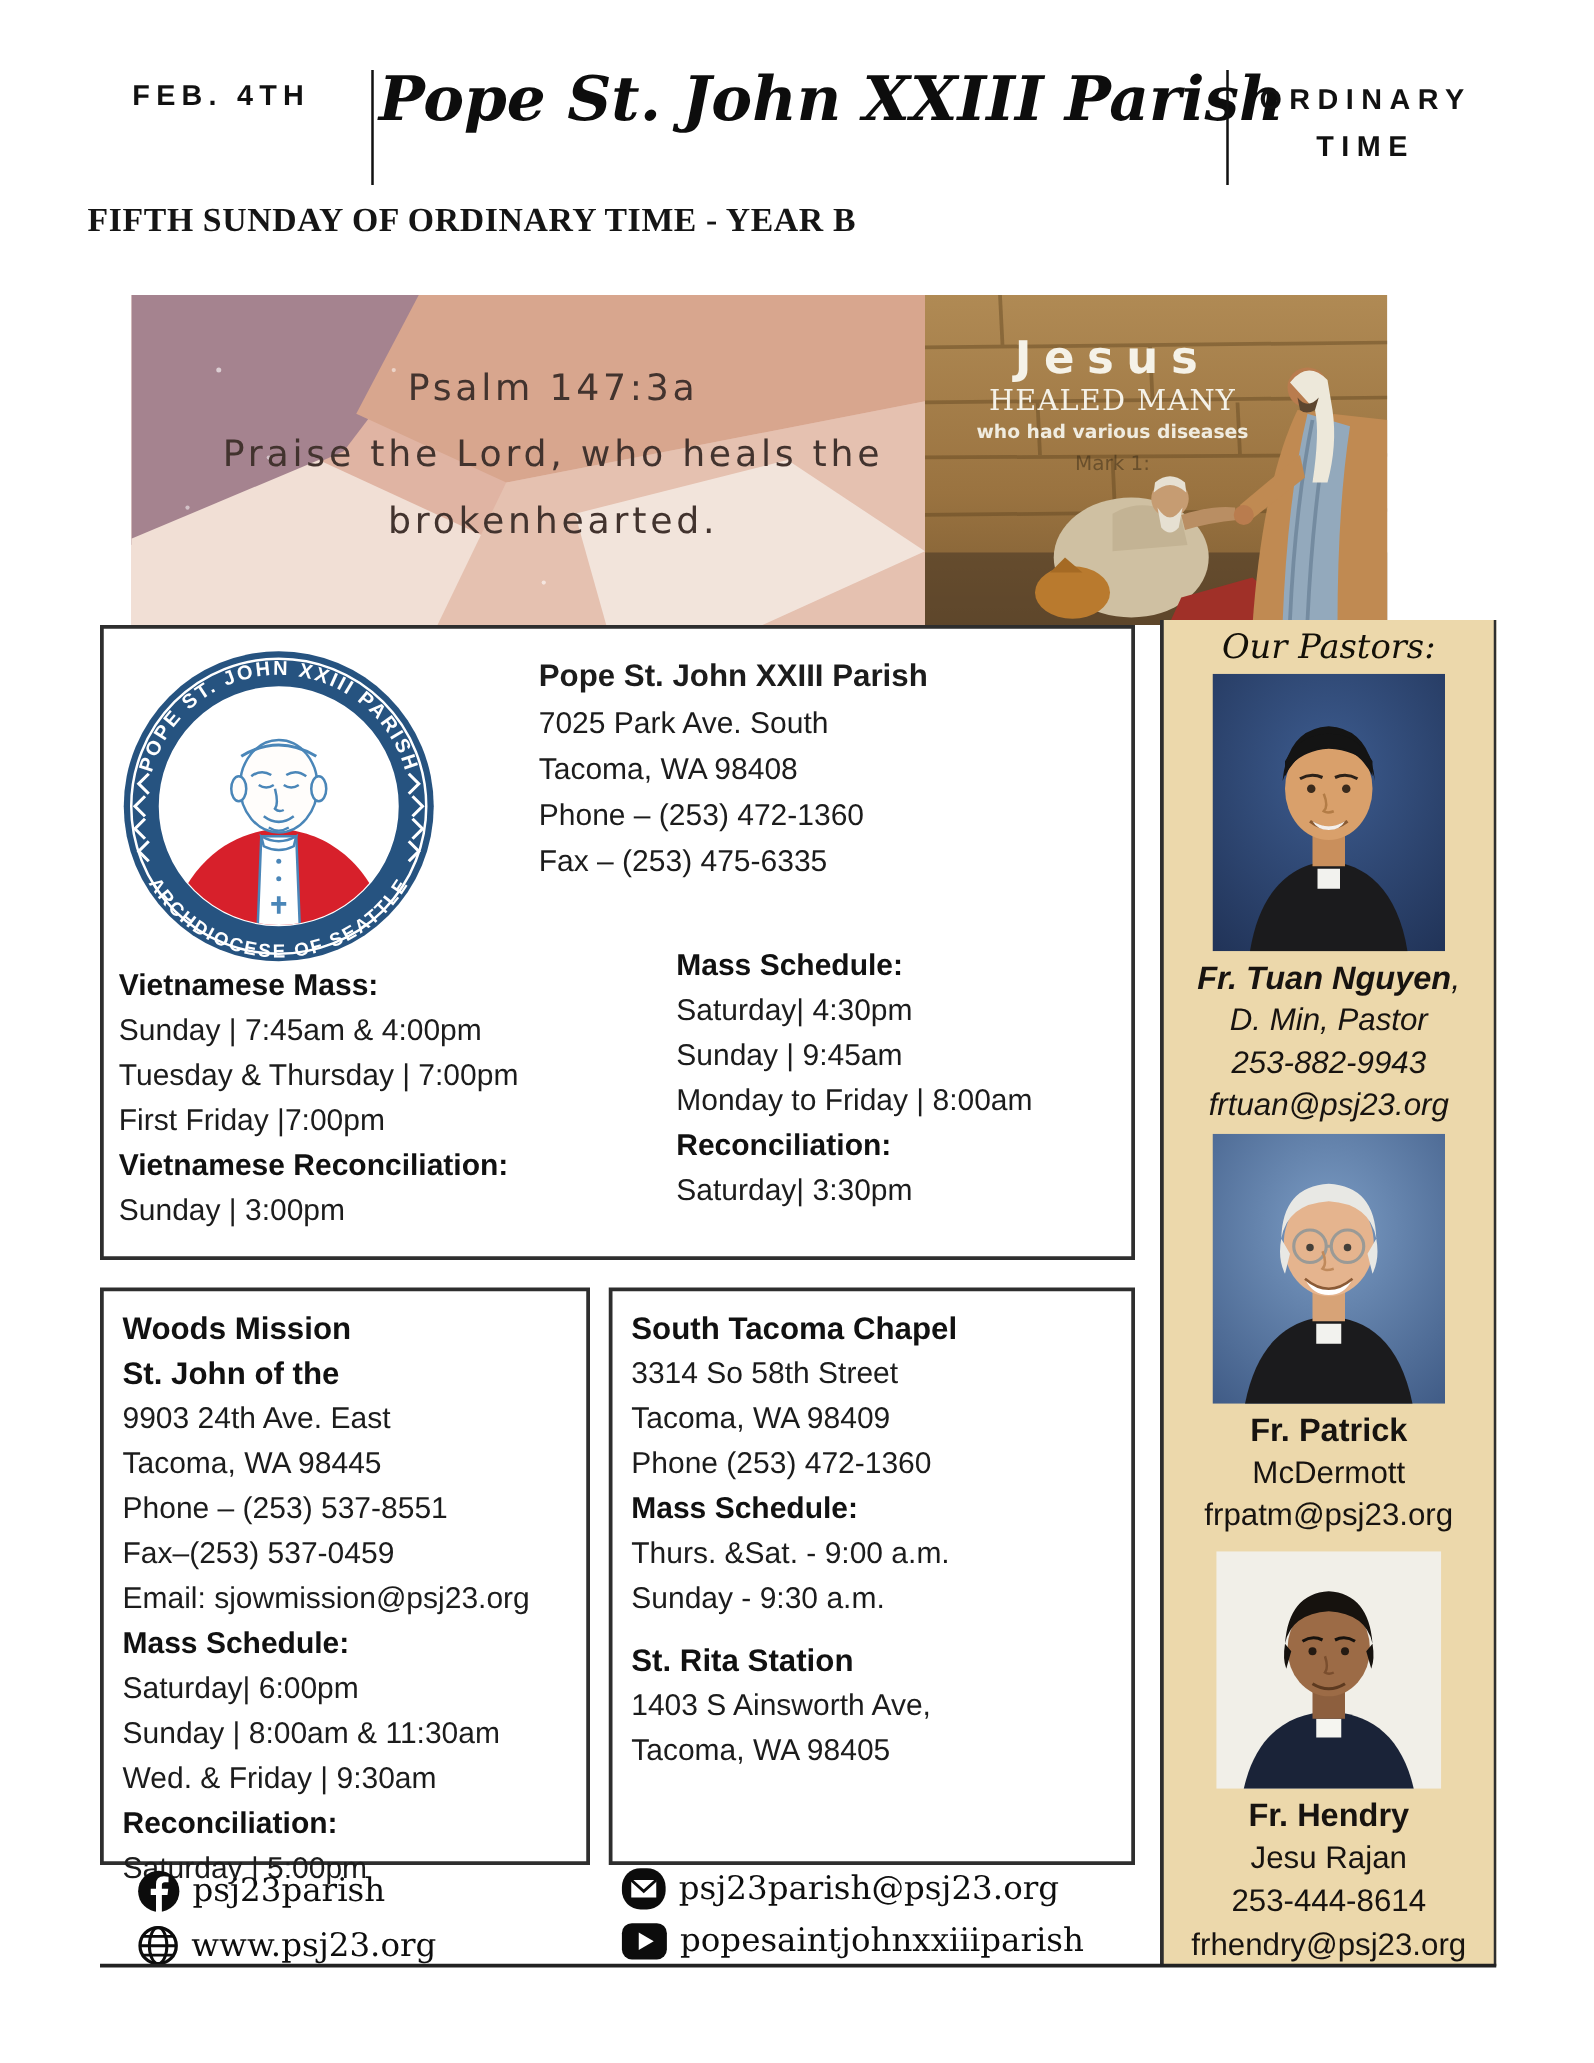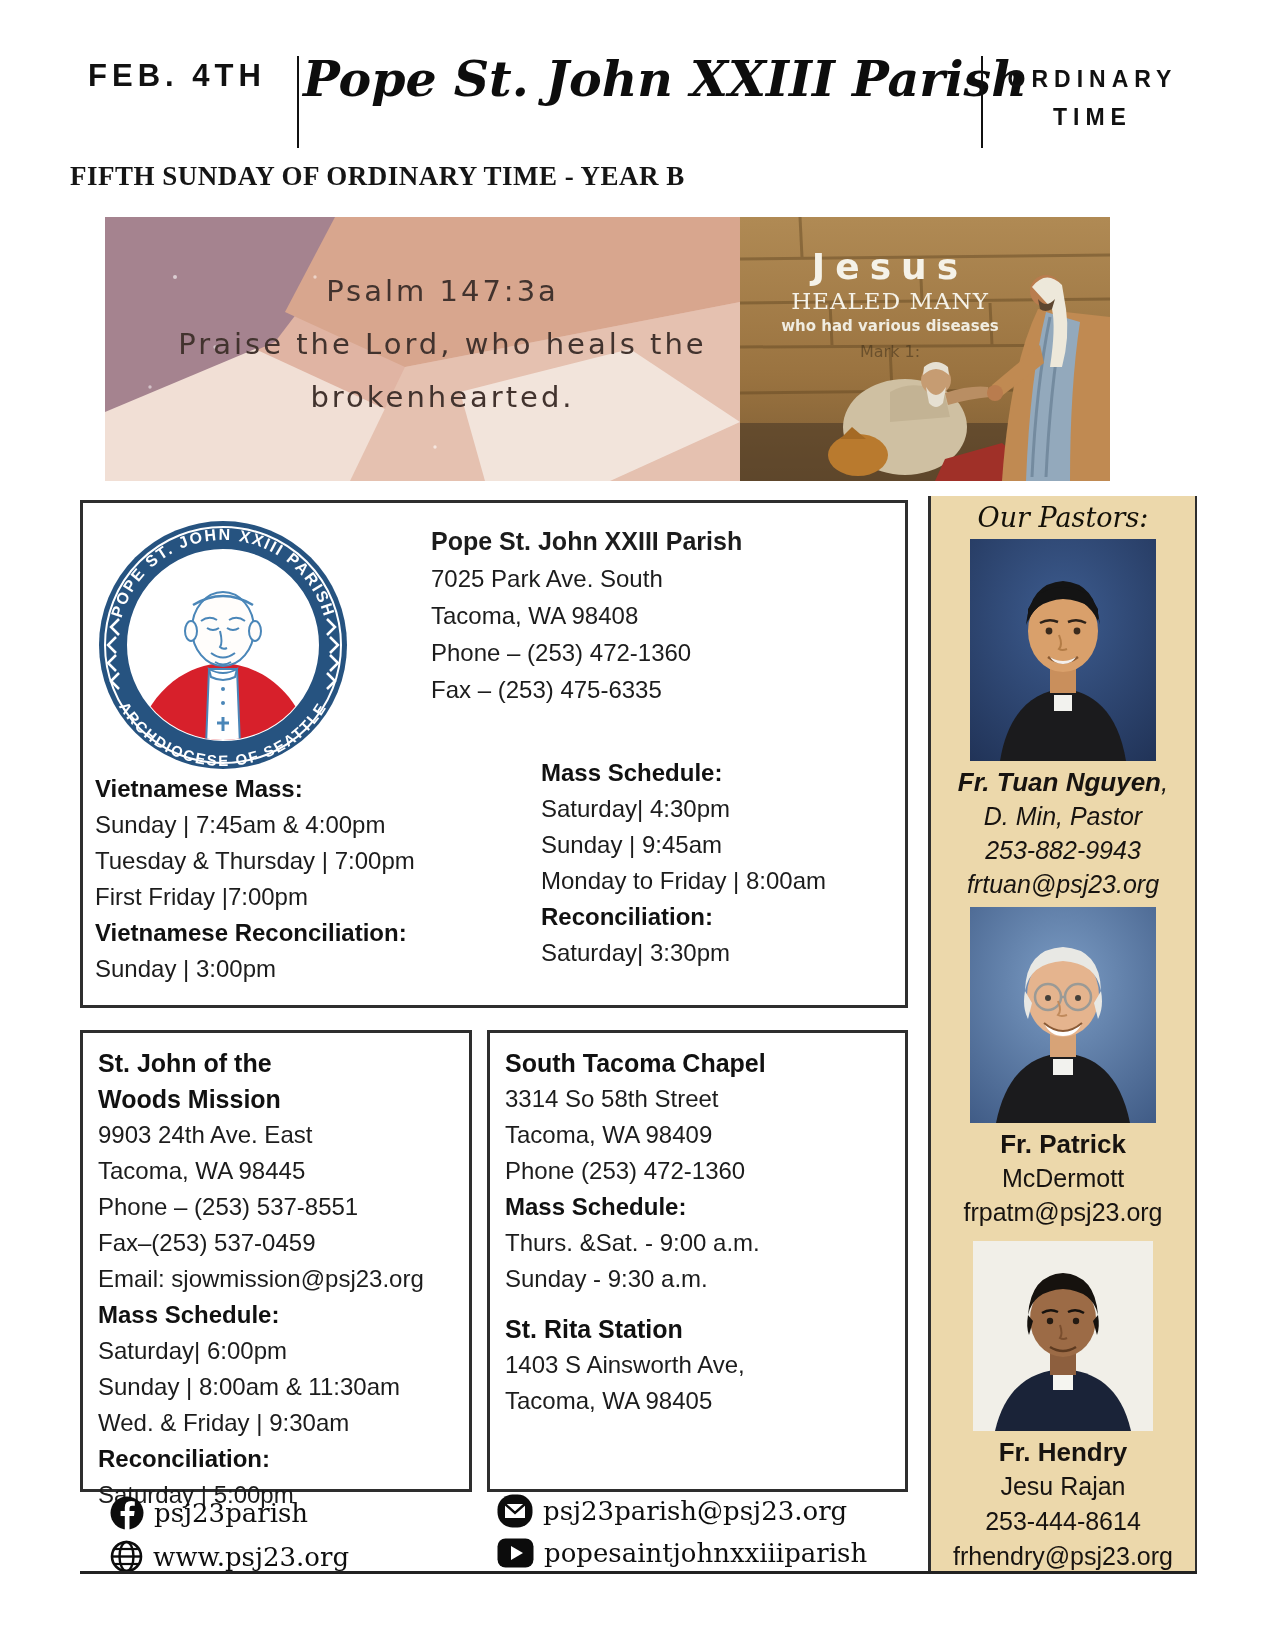--- a/index.html
+++ b/index.html
@@ -1,37 +1,37 @@
 <!DOCTYPE html>
 <html><head>
 <meta charset="utf-8">
 <style>
   * { margin:0; padding:0; box-sizing:border-box; }
   body { background:#ffffff; font-family:"Liberation Sans", sans-serif; }
   .page { position:relative; width:1275px; height:1650px; background:#fff; overflow:hidden; }
 
   
   .hdr-date { position:absolute; left:62px; top:56px; width:230px; text-align:center;
-    font-weight:bold; font-size:31px; letter-spacing:5px; color:#111; line-height:40px; }
+    font-weight:bold; font-size:23px; letter-spacing:5px; color:#111; line-height:40px; }
   .hdr-bar { position:absolute; top:56px; width:2px; height:92px; background:#111; }
   .hdr-bar.left { left:297px; } .hdr-bar.right { left:981px; }
   .hdr-title { position:absolute; left:303px; top:50px; width:676px; text-align:center;
     font-family:"DejaVu Serif", serif; font-style:italic; font-weight:bold;
     font-size:49px; color:#0d0d0d; white-space:nowrap; }
   .hdr-season { position:absolute; left:990px; top:60px; width:205px; text-align:center;
     font-weight:bold; font-size:23px; letter-spacing:6px; color:#111; line-height:38px; }
 
   
   .banner { position:absolute; left:70px; top:152px; width:1130px; height:48px;
     display:flex; align-items:center; justify-content:flex-start;
     font-family:"Liberation Serif", serif; font-weight:bold; font-size:27px;
     letter-spacing:0.5px; color:#151515; }
 
   
-  .hero { position:absolute; left:105px; top:217px; width:1005px; height:264px; display:flex; }
+  .hero { position:absolute; left:105px; top:236px; width:1005px; height:264px; display:flex; }
   .hero-left { position:relative; width:635px; height:264px; overflow:hidden; }
   .hero-left svg, .hero-right svg { display:block; }
   .psalm-text { position:absolute; left:45px; top:48px; width:585px; text-align:center;
     font-family:"DejaVu Sans", sans-serif; font-size:29px; letter-spacing:3px;
     color:#42332e; line-height:53px; }
   .hero-right { position:relative; width:370px; height:280px; overflow:hidden; }
 
   
   .pbox { position:absolute; border:3px solid #2e2e2e; background:#fff; }
   .parish-box { left:80px; top:500px; width:828px; height:508px; }
@@ -239,22 +239,22 @@
       <div class="bold">Mass Schedule:</div>
       <div>Saturday| 4:30pm</div>
       <div>Sunday | 9:45am</div>
       <div>Monday to Friday | 8:00am</div>
       <div class="bold">Reconciliation:</div>
       <div>Saturday| 3:30pm</div>
     </div>
   </div>
 
   <div class="pbox mission-box bodytxt">
+    <div class="boxtitle">Woods Mission</div>
     <div class="boxtitle">St. John of the</div>
-    <div class="boxtitle">Woods Mission</div>
     <div>9903 24th Ave. East</div>
     <div>Tacoma, WA 98445</div>
     <div>Phone – (253) 537-8551</div>
     <div>Fax–(253) 537-0459</div>
     <div>Email: sjowmission@psj23.org</div>
     <div class="bold">Mass Schedule:</div>
     <div>Saturday| 6:00pm</div>
     <div>Sunday | 8:00am &amp; 11:30am</div>
     <div>Wed. &amp; Friday | 9:30am</div>
     <div class="bold">Reconciliation:</div>

